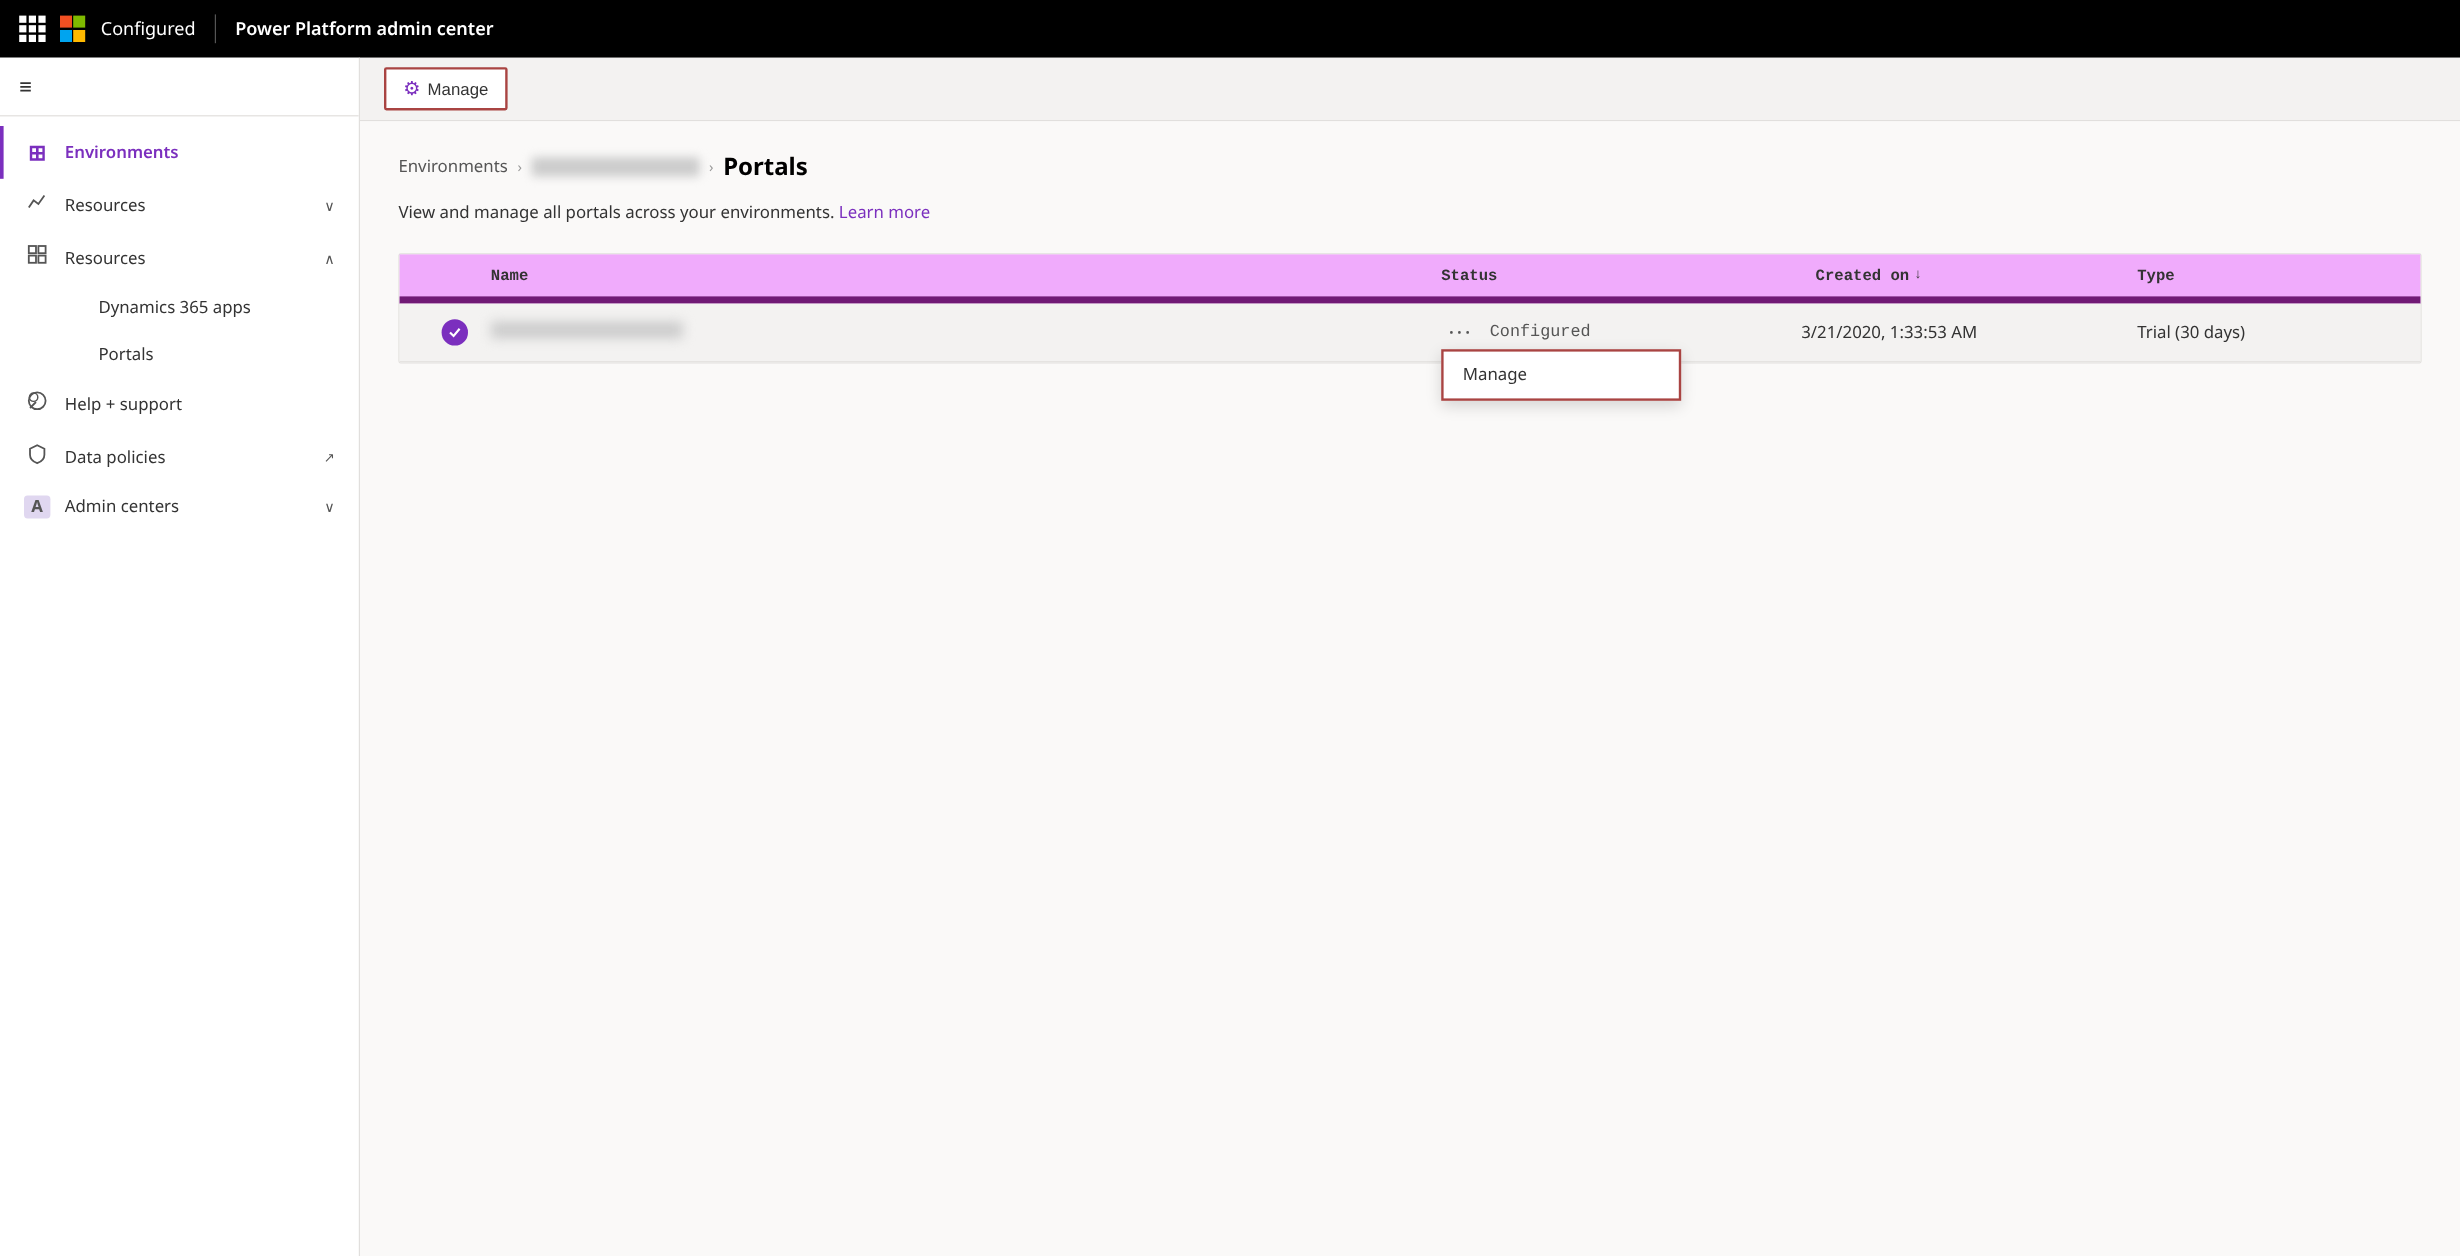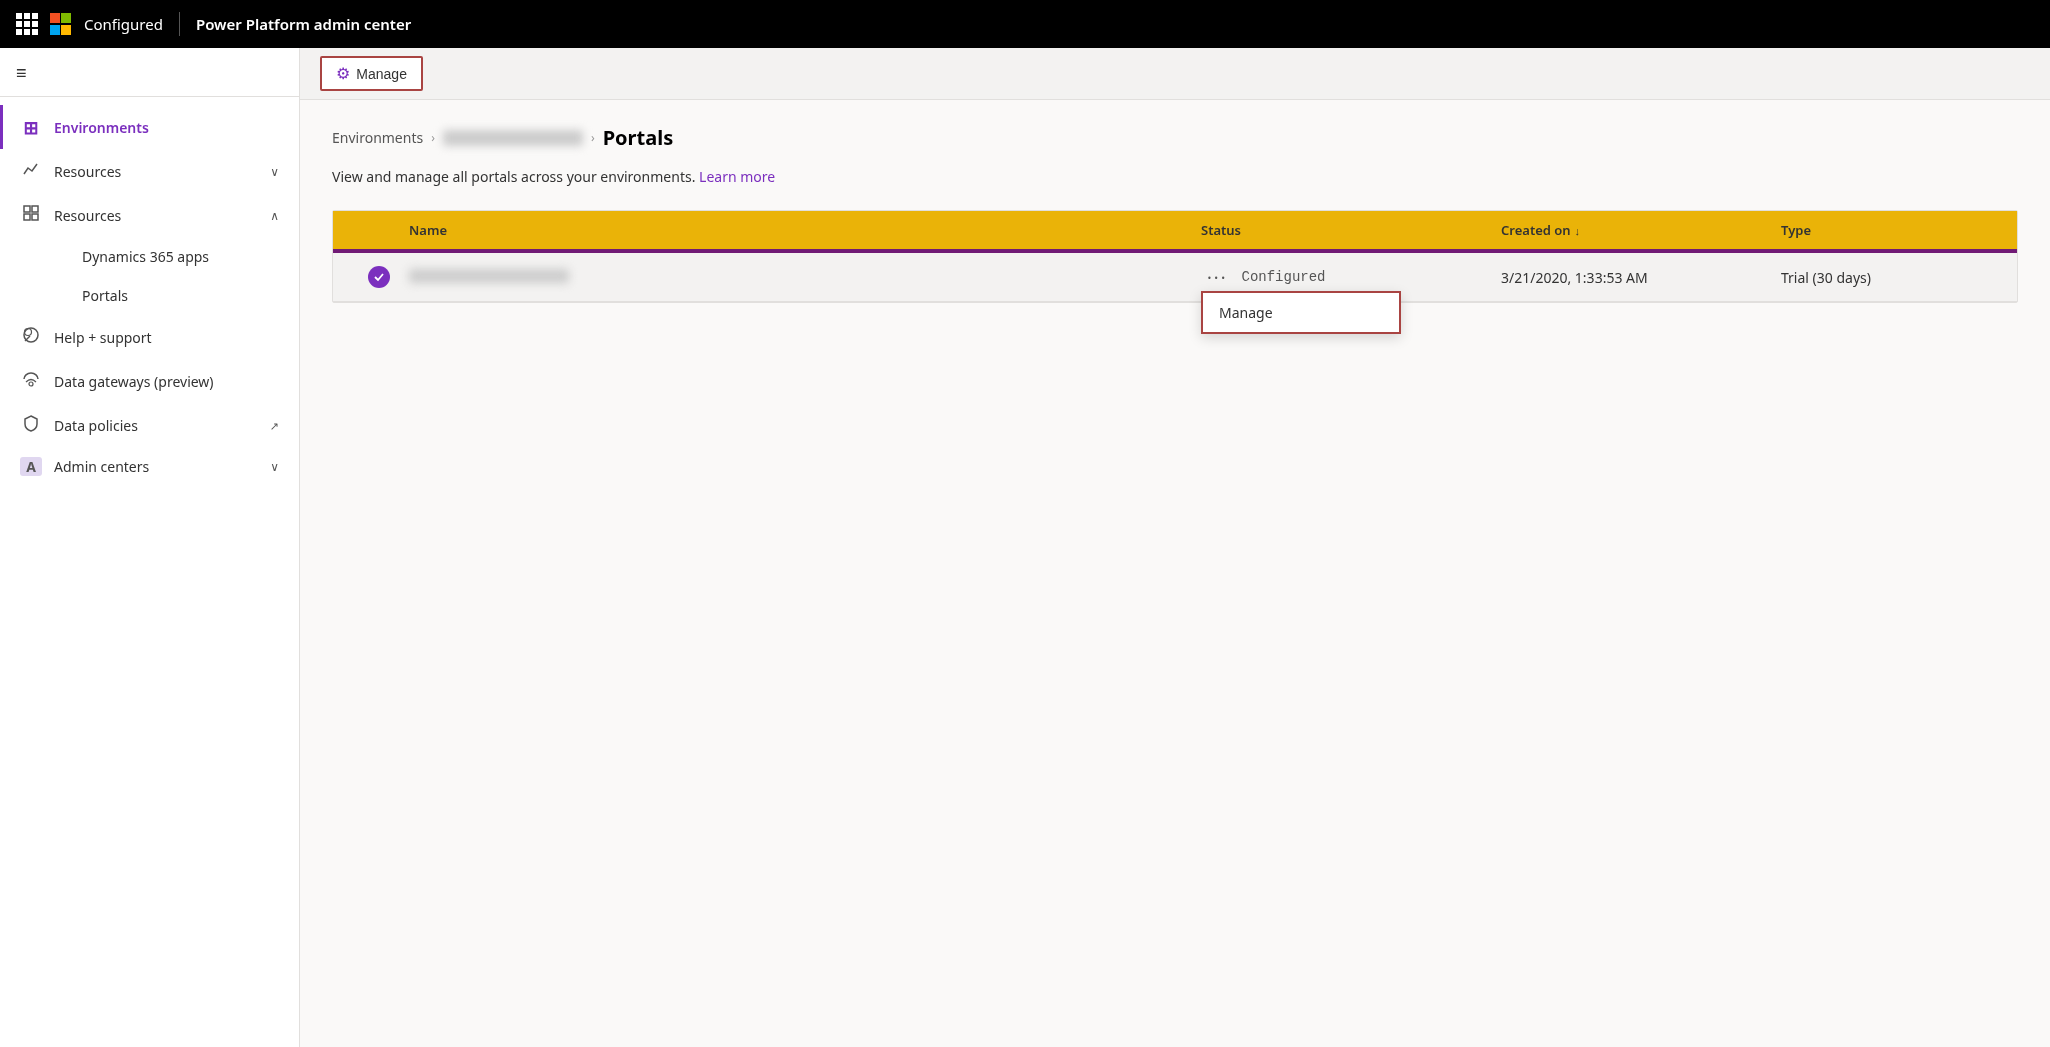--- a/index.html
+++ b/index.html
@@ -98,21 +98,21 @@
     .breadcrumb { display: flex; align-items: center; gap: 8px; margin-bottom: 16px; color: #555; font-size: 14px; }
     .breadcrumb a { color: #555; text-decoration: none; }
     .breadcrumb .blurred { filter: blur(4px); background: #ccc; border-radius: 2px; width: 140px; height: 16px; display: inline-block; }
     .breadcrumb .current { font-weight: 700; color: #000; font-size: 20px; }
     .breadcrumb-sep { color: #999; font-size: 12px; }
     .subtitle { color: #333; font-size: 14px; margin-bottom: 24px; }
     .subtitle a { color: #7B2FBE; text-decoration: none; }
 
     
     .table-wrap { background: #fff; border: 1px solid #e1dfdd; border-radius: 2px; }
-    .table-header { display: grid; grid-template-columns: 60px 1fr 300px 280px 220px; align-items: center; padding: 10px 16px; border-bottom: 4px solid #701a75; background: #eab308; }
+    .table-header { display: grid; grid-template-columns: 60px 1fr 300px 280px 220px; align-items: center; padding: 10px 16px; border-bottom: 6px solid #701a75; background: #f0abfc; font-family: Liberation Mono, monospace; }
     .col-header { font-weight: 600; font-size: 13px; color: #333; display: flex; align-items: center; gap: 4px; }
     .sort-arrow { font-size: 11px; }
     .table-row { display: grid; grid-template-columns: 60px 1fr 300px 280px 220px; align-items: center; padding: 10px 16px; background: #f3f2f1; border-bottom: 1px solid #e1dfdd; position: relative; }
     .row-check { display: flex; align-items: center; justify-content: center; }
     .check-circle { width: 22px; height: 22px; border-radius: 50%; background: #7B2FBE; display: flex; align-items: center; justify-content: center; }
     .check-circle svg { width: 12px; height: 12px; fill: #fff; }
     .row-name { color: #333; }
     .blurred-name { filter: blur(5px); background: #ccc; border-radius: 2px; width: 160px; height: 14px; display: inline-block; }
 
     
@@ -221,31 +221,20 @@
           <svg width="18" height="18" viewBox="0 0 18 18" fill="none">
             <circle cx="9" cy="9" r="7" stroke="#555" stroke-width="1.5"></circle>
             <circle cx="6" cy="6" r="3.5" stroke="#555" stroke-width="1.2" fill="none"></circle>
             <line x1="3" y1="15" x2="8" y2="10" stroke="#555" stroke-width="1.5"></line>
           </svg>
         </span>
         <span class="nav-label">Help + support</span>
       </div>
 
 
-      <div class="nav-item">
-        <span class="nav-icon">
-          <svg width="18" height="18" viewBox="0 0 18 18" fill="none">
-            <path d="M9 3 C5 3 2 6 2 9" stroke="#555" stroke-width="1.5" fill="none"></path>
-            <path d="M9 3 C13 3 16 6 16 9" stroke="#555" stroke-width="1.5" fill="none"></path>
-            <path d="M4 12 Q9 7 14 12" stroke="#555" stroke-width="1.2" fill="none"></path>
-            <circle cx="9" cy="14" r="2" stroke="#555" stroke-width="1.2" fill="none"></circle>
-          </svg>
-        </span>
-        <span class="nav-label">Data gateways (preview)</span>
-      </div>
 
       <div class="nav-item">
         <span class="nav-icon">
           <svg width="18" height="18" viewBox="0 0 18 18" fill="none">
             <path d="M9 2 L15 5 L15 10 C15 13.5 12 16 9 17 C6 16 3 13.5 3 10 L3 5 Z" stroke="#555" stroke-width="1.5" fill="none"></path>
           </svg>
         </span>
         <span class="nav-label">Data policies</span>
         <span class="nav-chevron" style="font-size:11px;">↗</span>
       </div>
@@ -285,21 +274,21 @@
 
       <div class="table-wrap">
         <div class="table-header">
           <div class="col-header"></div>
           <div class="col-header">
             <span>Name</span>
           </div>
           <div class="col-header">
             <span>Status</span>
           </div>
-          <div class="col-header" style="cursor:pointer;">
+          <div class="col-header" style="cursor:pointer;margin-left:12px;">
             <span>Created on</span>
             <span class="sort-arrow"> ↓</span>
           </div>
           <div class="col-header">
             <span>Type</span>
           </div>
         </div>
 
         <div class="table-row">
           <div class="row-check">

